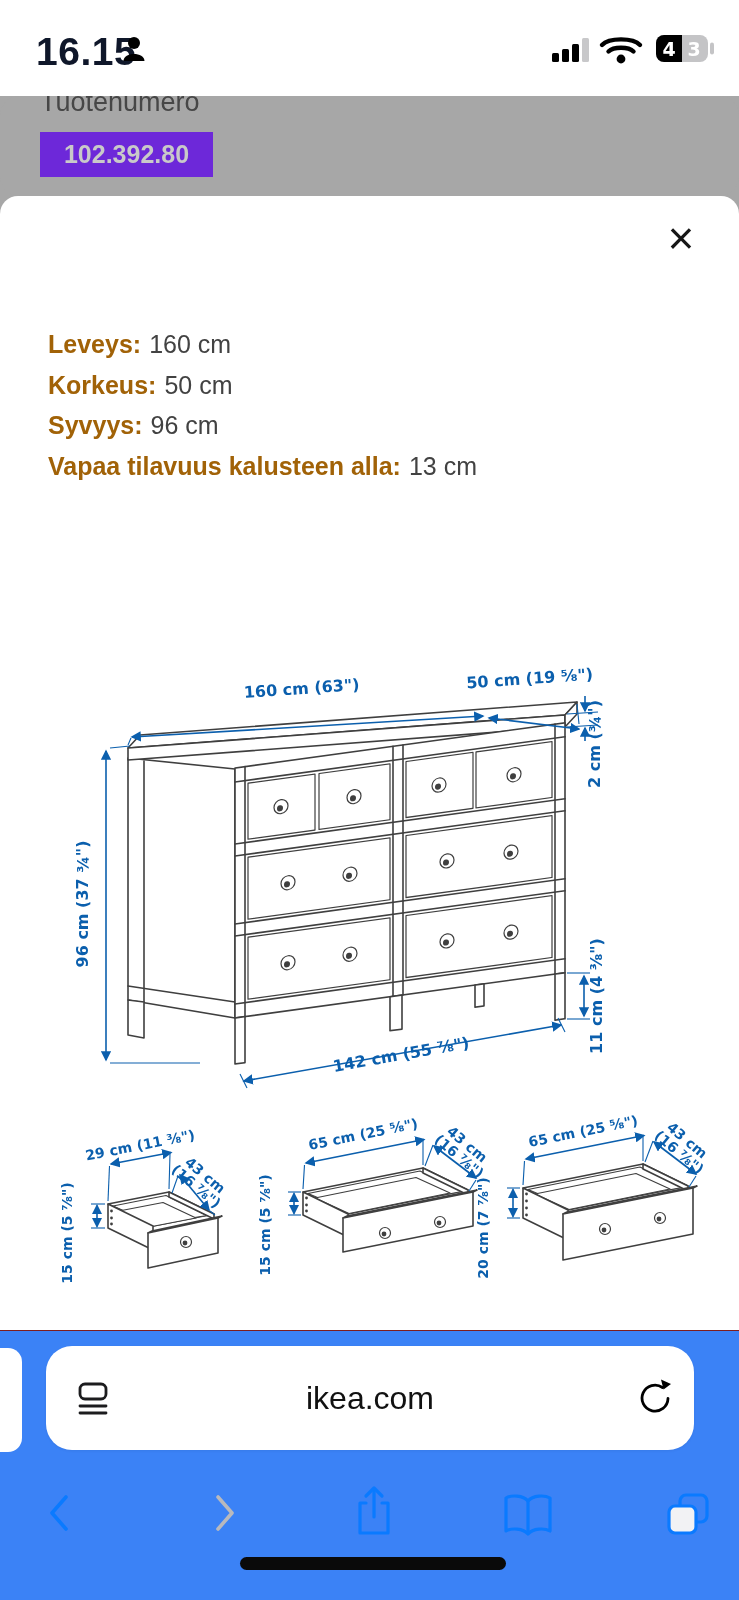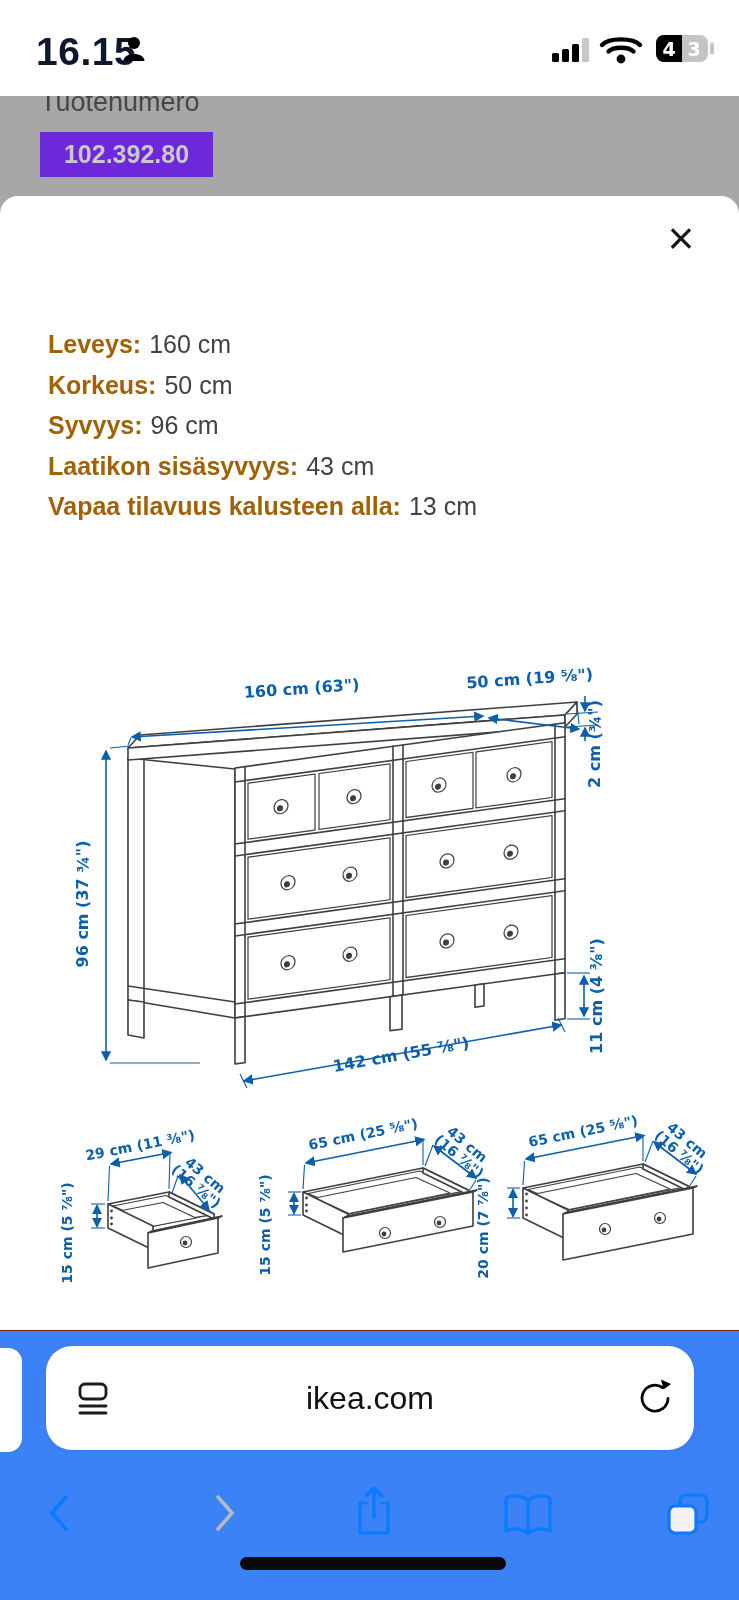--- a/index.html
+++ b/index.html
@@ -85,21 +85,20 @@
 </div>
 
 <div class="abs sheet">
 
   <div class="abs closebtn">×</div>
 
   <div class="abs mlist">
     <div class="mrow"><span class="ml">Leveys:</span><span>160 cm</span></div>
     <div class="mrow"><span class="ml">Korkeus:</span><span>50 cm</span></div>
     <div class="mrow"><span class="ml">Syvyys:</span><span>96 cm</span></div>
-    <div class="mrow"><span class="ml">Laatikon sisäsyvyys:</span><span>43 cm</span></div>
     <div class="mrow"><span class="ml">Vapaa tilavuus kalusteen alla:</span><span>13 cm</span></div>
   </div>
 
   <svg class="abs" style="left:40px;top:444px" width="660" height="540" viewBox="0 0 660 540">
 
     <polygon class="fw" points="88,118 195,129 195,378 88,360"></polygon>
     <line class="ln" x1="104" y1="121" x2="104" y2="362"></line>
     <line class="ln" x1="88" y1="346" x2="195" y2="362"></line>
     <polygon class="fw" points="88,360 104,362 104,398 88,395"></polygon>
 

